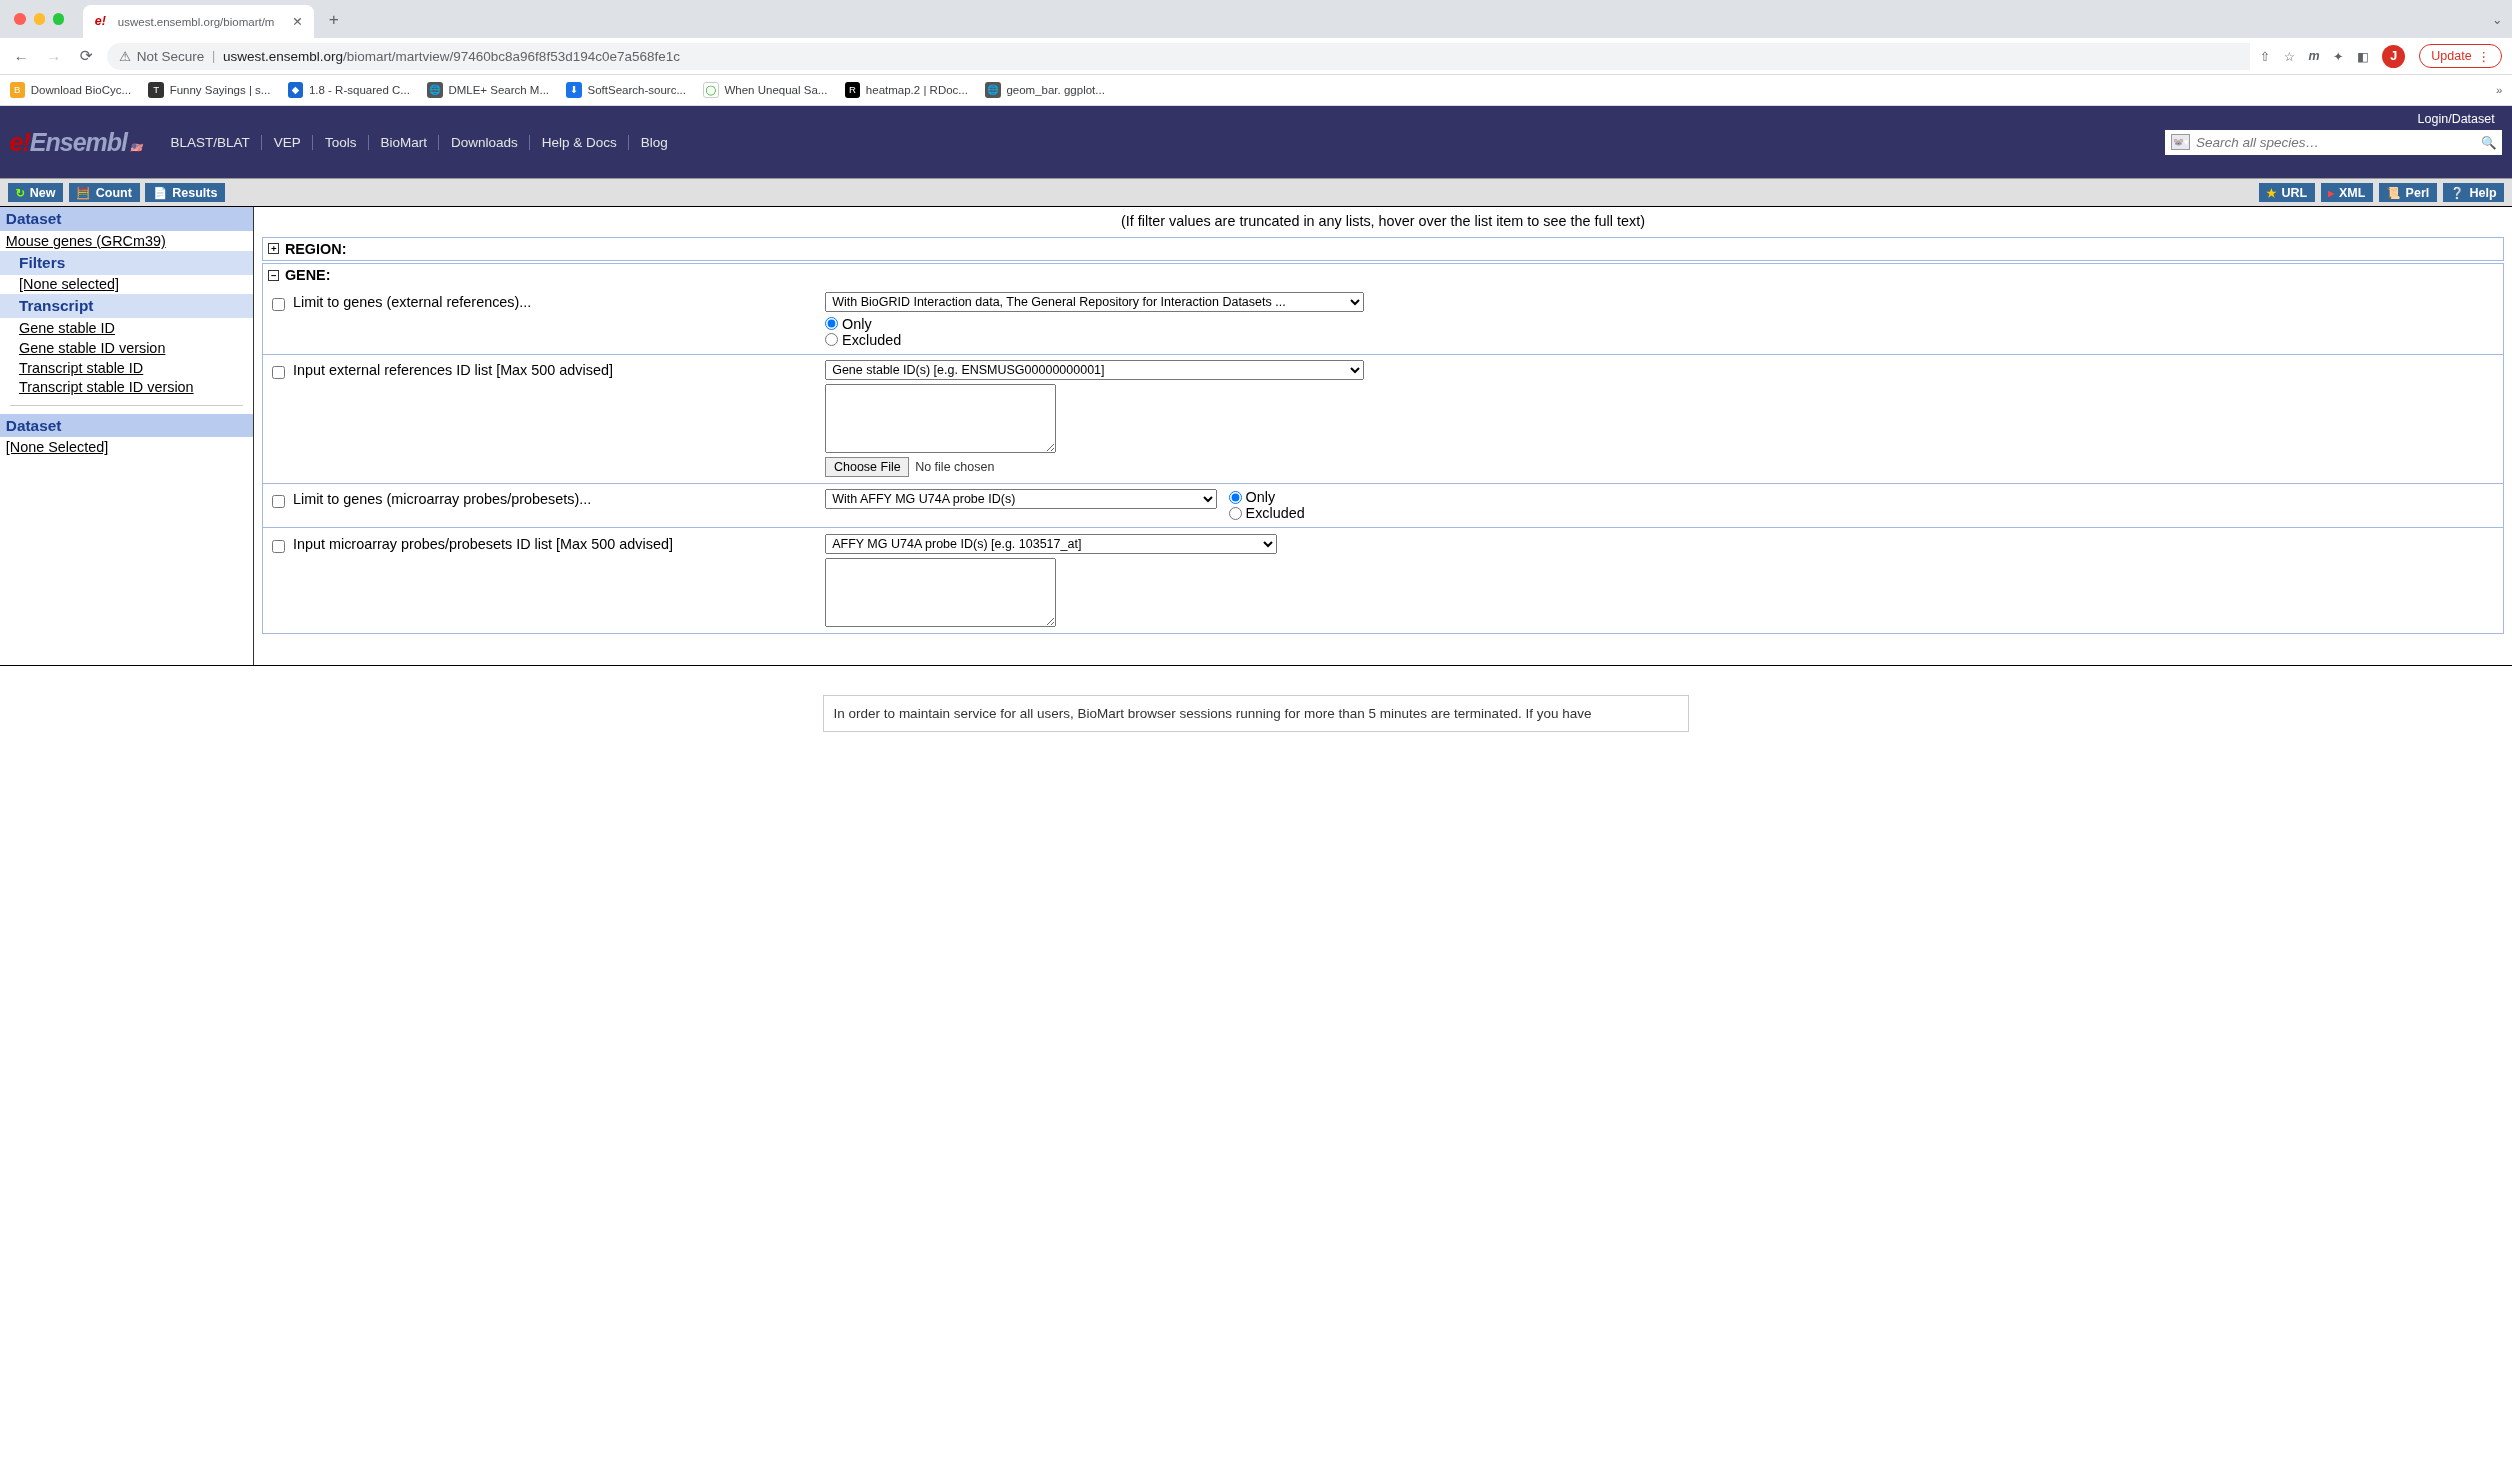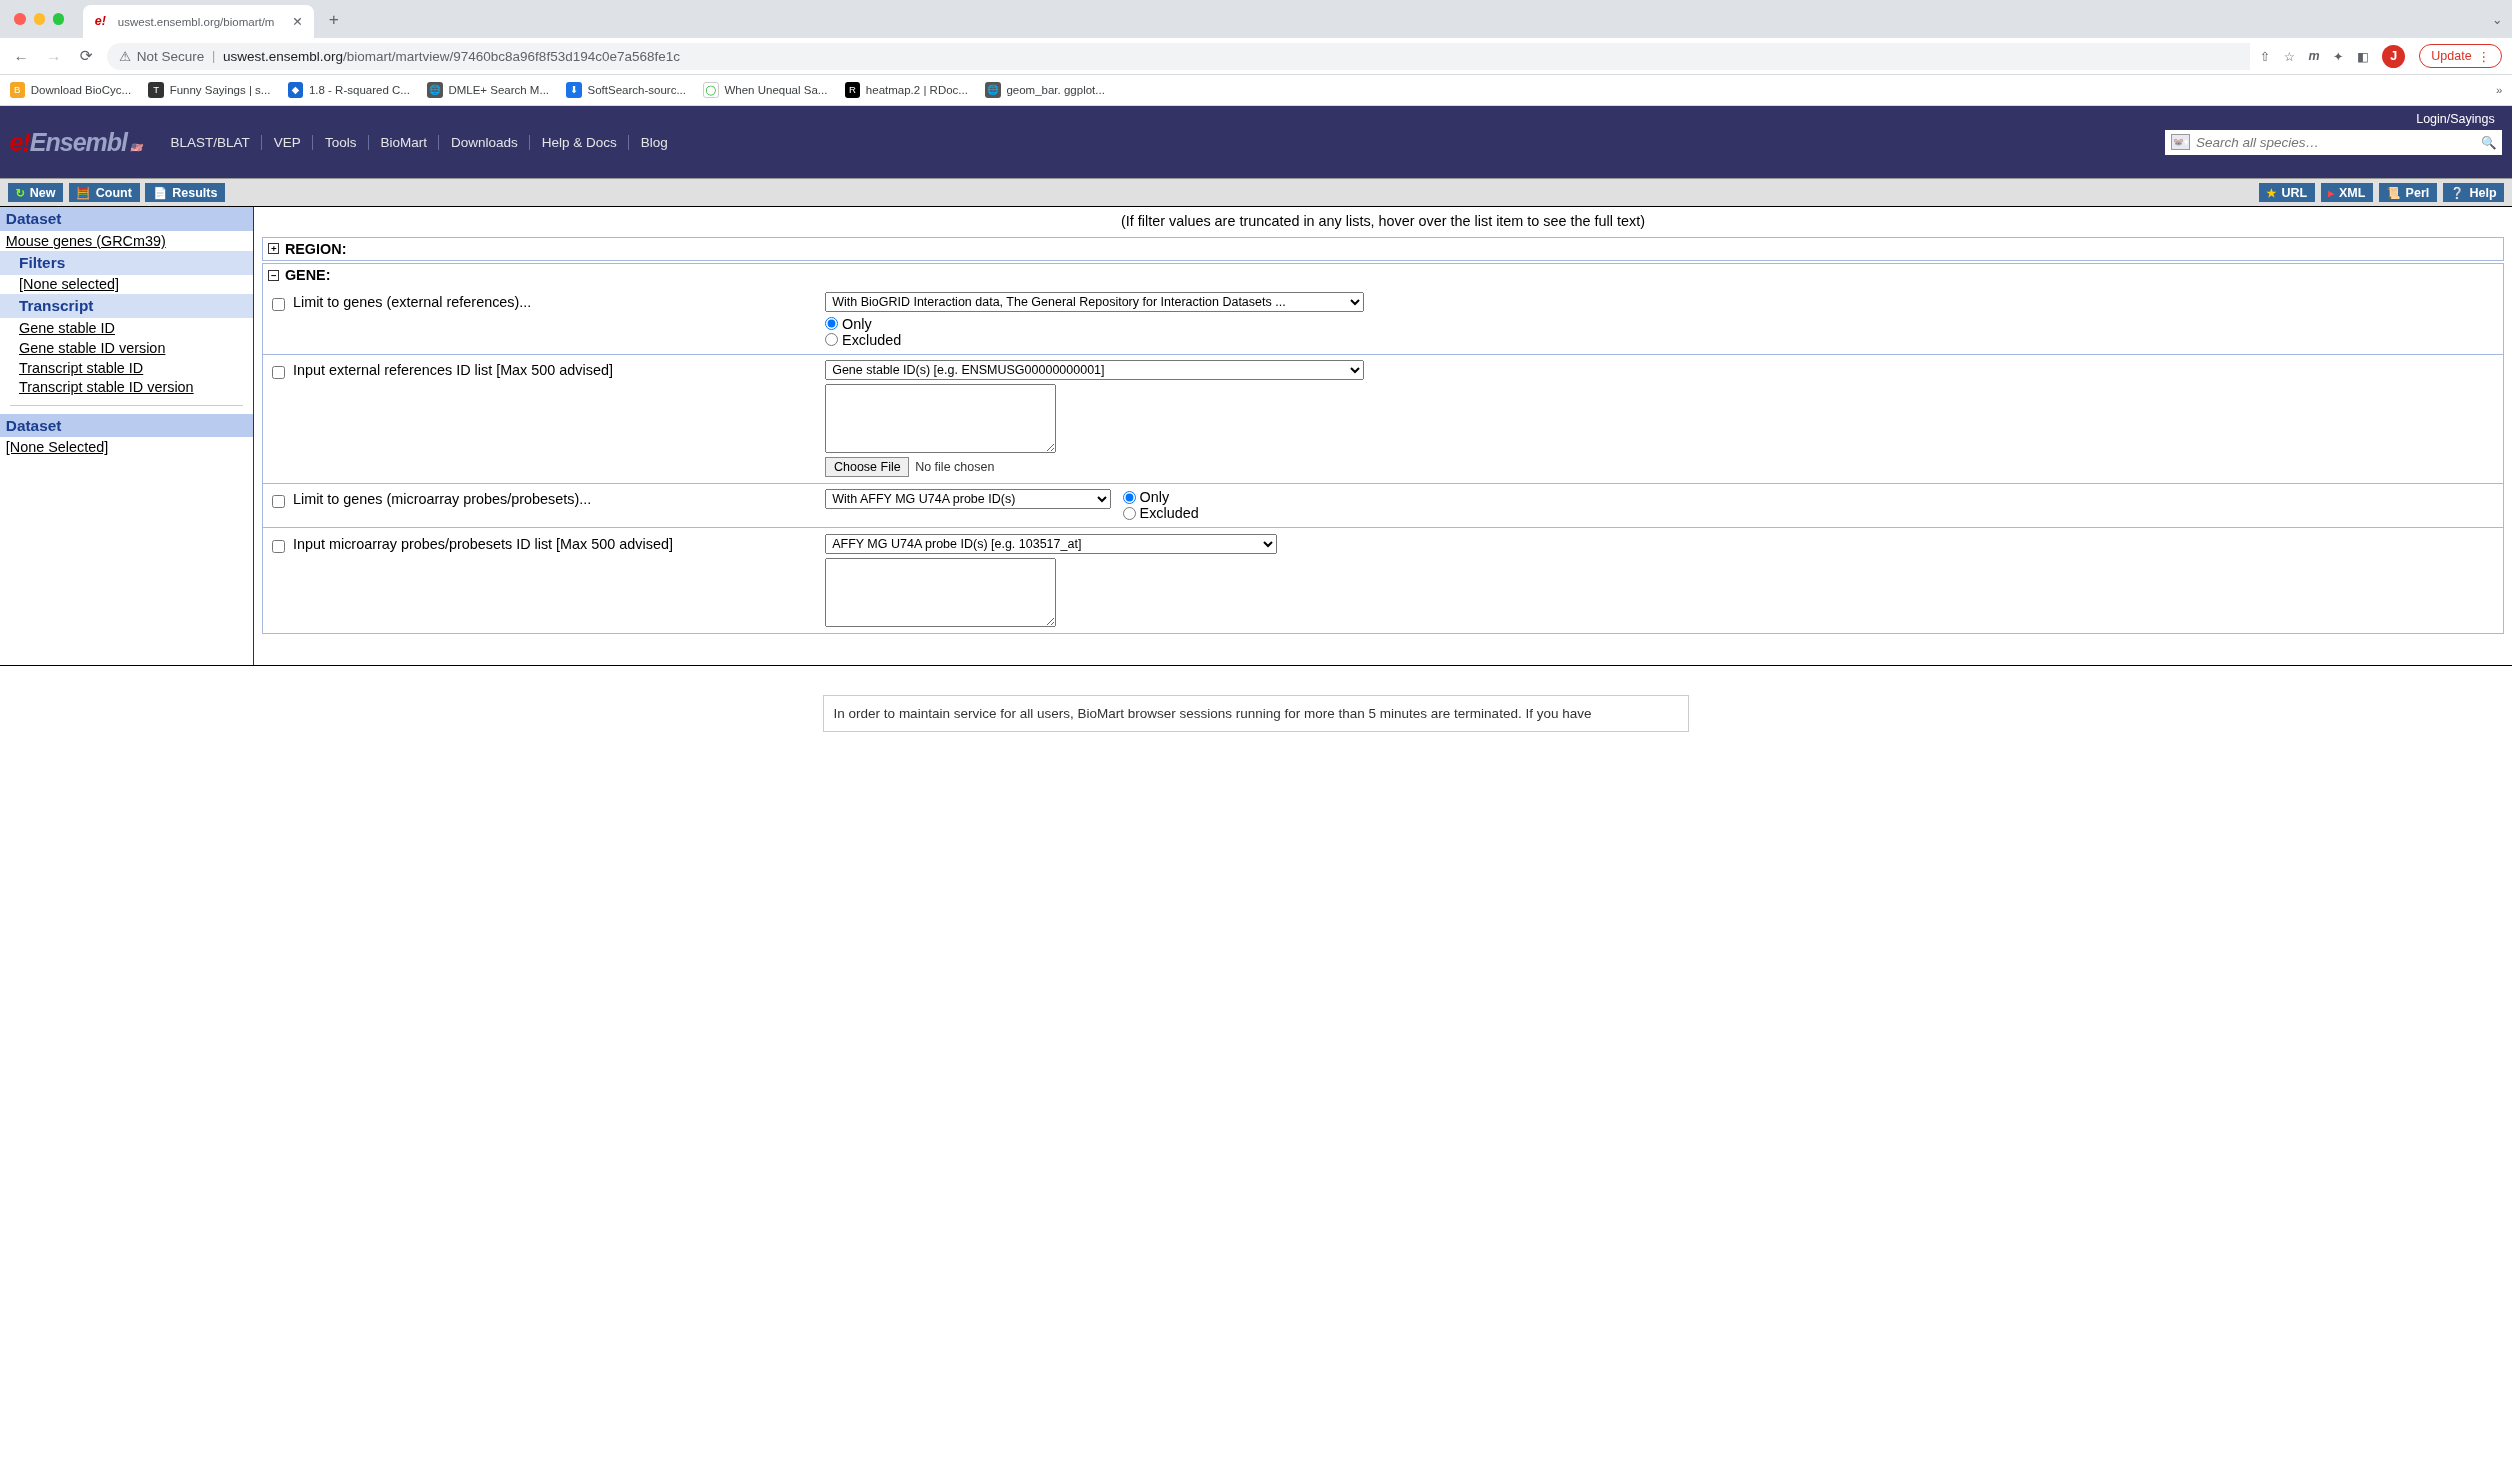--- a/index.html
+++ b/index.html
@@ -81,21 +81,21 @@
     .expand-icon { width: 10.6px; height: 10.6px; border: 1px solid #333; display: flex; align-items: center; justify-content: center; font-size: 9.6px; line-height: 1; }
 
     .filter-row { display: flex; border-bottom: 1px solid #a4b8e0; padding: 5.8px 9.6px; gap: 19px; }
     .filter-row:last-child { border-bottom: none; }
     .filter-left { width: 534px; display: flex; align-items: flex-start; gap: 7.7px; font-size: 14.4px; padding-top: 1.9px; }
     .filter-left input[type=checkbox] { margin-top: 3.8px; }
     .filter-right { flex: 1; display: flex; flex-direction: column; gap: 3.8px; align-items: flex-start; }
     .filter-row-multi { display: flex; gap: 11.5px; align-items: flex-start; }
     select { font-size: 12.5px; padding: 1px 1.9px; max-width: 539px; }
     select.wide { width: 627px; }
-    select.med { width: 286px; }
+    select.med { width: 392px; }
     select.med2 { width: 452px; }
     textarea { width: 231px; height: 69px; resize: both; font-size: 12.5px; }
     .radio-group label { display: flex; align-items: center; gap: 3.8px; font-size: 14.4px; }
     .file-row { display: flex; align-items: center; gap: 5.8px; }
     .choose-file { border: 1px solid #888; background: #efefef; padding: 1.9px 7.7px; font-size: 12.5px; cursor: pointer; }
     .no-file { font-size: 12.5px; color: #333; }
 
     .footer-note { max-width: 866px; margin: 29px auto 0 auto; border: 1px solid #ccc; padding: 9.6px; font-size: 13.5px; color: #333; }
   </style>
 </head>
@@ -177,21 +177,21 @@
     <span class="bookmark">
         <span class="bookmark-icon" style="background:#555;color:#fff">🌐</span>
         <span>geom_bar. ggplot...</span>
       </span>
     <span class="bookmarks-overflow">»</span>
   </div>
 </div>
 
 <div class="ensembl-header">
   <div class="header-top">
-    <span class="login-link">Login/Sayings</span>
+    <span class="login-link">Login/Dataset</span>
   </div>
   <div class="header-main">
     <span class="ensembl-logo">
       <span class="e">e</span><span class="excl">!</span><span class="rest">Ensembl</span><span class="flag">🇺🇸</span>
     </span>
     <div class="nav-links">
       <a>BLAST/BLAT</a>
       <a>VEP</a>
       <a>Tools</a>
       <a>BioMart</a>

